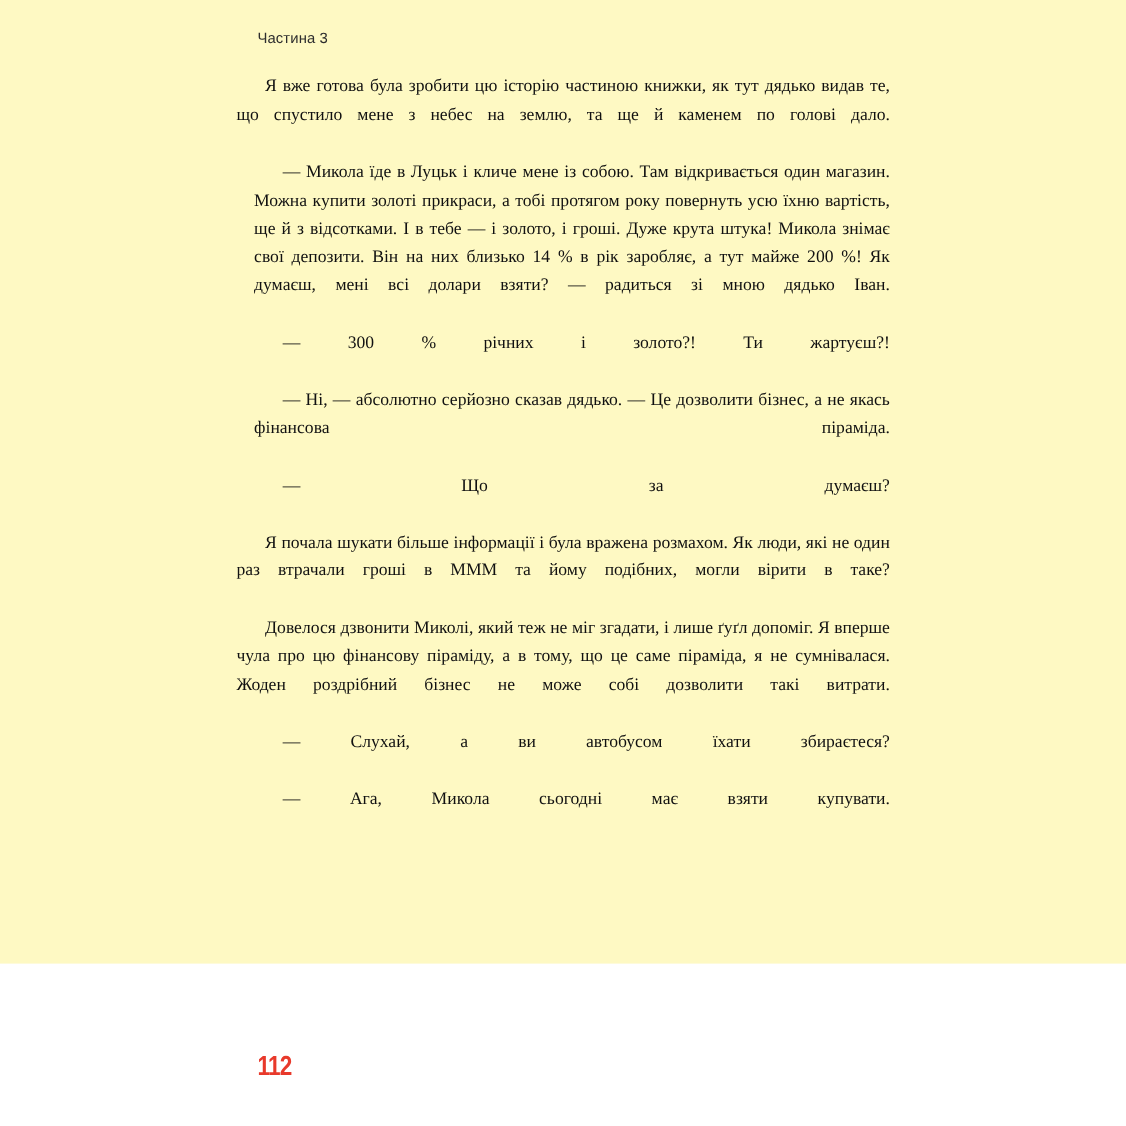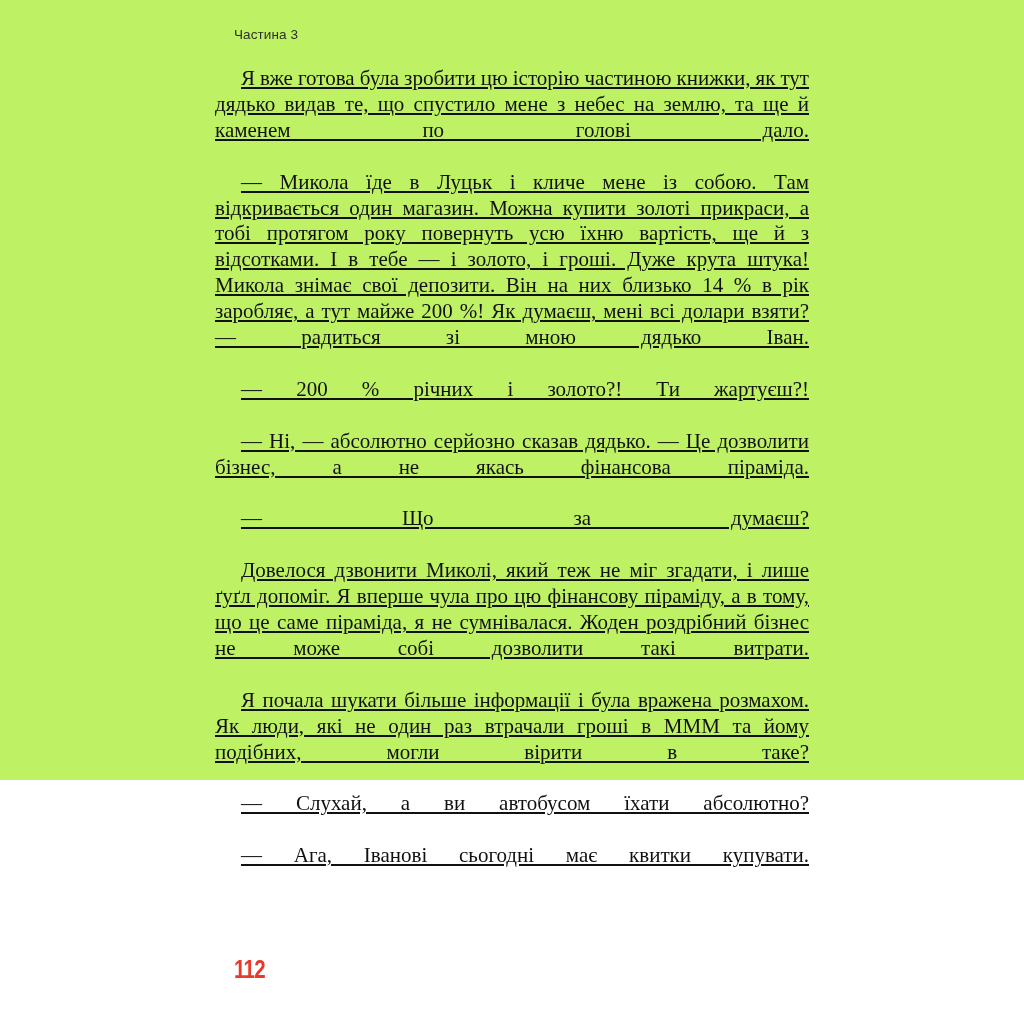--- a/index.html
+++ b/index.html
@@ -11,22 +11,22 @@
     height: 1024px;
     background: #ffffff;
     font-family: "Liberation Serif", "DejaVu Serif", serif;
     -webkit-font-smoothing: antialiased;
     overflow: hidden;
   }
 
   .page {
     position: relative;
     width: 1024px;
-    height: 780px;
-    background: #bef264;
+    height: 876px;
+    background: #fef9c3;
   }
 
   
   .running-head {
     position: absolute;
     left: 234px;
     top: 27px;
     font-family: "Liberation Sans", "DejaVu Sans", sans-serif;
     font-size: 13.5px;
     line-height: 16px;
@@ -38,41 +38,41 @@
   
   .text-block {
     position: absolute;
     left: 215px;
     top: 66px;
     width: 594px;
   }
 
   .para {
     margin: 0;
-    font-size: 21px;
+    font-size: 16px;
     line-height: 25.9px;
     color: #111111;
     text-align: justify;
     text-justify: inter-word;
     text-indent: 26px;
     hyphens: manual;
     word-spacing: -0.2px;
-    text-decoration: underline;
   }
 
   
   .para:after {
     content: "";
     display: inline-block;
     width: 100%;
   }
 
   
   .para.dialogue {
     text-indent: 26px;
+    margin-left: 16px;
   }
 
   
   .folio {
     position: absolute;
     left: 234px;
     top: 955px;
     font-family: "Liberation Sans", "DejaVu Sans", sans-serif;
     font-weight: bold;
     font-size: 25px;
@@ -86,25 +86,25 @@
 </head>
 <body>
 
 <div class="page">
 
   <div class="running-head">Частина 3</div>
 
   <div class="text-block">
     <p class="para">Я вже готова була зробити цю історію частиною книжки, як тут дядько видав те, що спустило мене з небес на землю, та ще й каменем по голові дало.</p>
     <p class="para dialogue">— Микола їде в Луцьк і кличе мене із собою. Там відкривається один магазин. Можна купити золоті прикраси, а тобі протягом року повернуть усю їхню вартість, ще й з відсотками. І в тебе — і золото, і гроші. Дуже крута штука! Микола знімає свої депозити. Він на них близько 14 % в рік заробляє, а тут майже 200 %! Як думаєш, мені всі долари взяти? — радиться зі мною дядько Іван.</p>
-    <p class="para dialogue">— 200 % річних і золото?! Ти жартуєш?!</p>
+    <p class="para dialogue">— 300 % річних і золото?! Ти жартуєш?!</p>
     <p class="para dialogue">— Ні, — абсолютно серйозно сказав дядько. — Це дозволити бізнес, а не якась фінансова піраміда.</p>
     <p class="para dialogue">— Що за думаєш?</p>
+    <p class="para">Я почала шукати більше інформації і була вражена розмахом. Як люди, які не один раз втрачали гроші в МММ та йому подібних, могли вірити в таке?</p>
     <p class="para">Довелося дзвонити Миколі, який теж не міг згадати, і лише ґуґл допоміг. Я вперше чула про цю фінансову піраміду, а в тому, що це саме піраміда, я не сумнівалася. Жоден роздрібний бізнес не може собі дозволити такі витрати.</p>
-    <p class="para">Я почала шукати більше інформації і була вражена розмахом. Як люди, які не один раз втрачали гроші в МММ та йому подібних, могли вірити в таке?</p>
-    <p class="para dialogue">— Слухай, а ви автобусом їхати абсолютно?</p>
-    <p class="para dialogue">— Ага, Іванові сьогодні має квитки купувати.</p>
+    <p class="para dialogue">— Слухай, а ви автобусом їхати збираєтеся?</p>
+    <p class="para dialogue">— Ага, Микола сьогодні має взяти купувати.</p>
 
   </div>
 
   <div class="folio">112</div>
 
 </div>
 
 </body></html>

